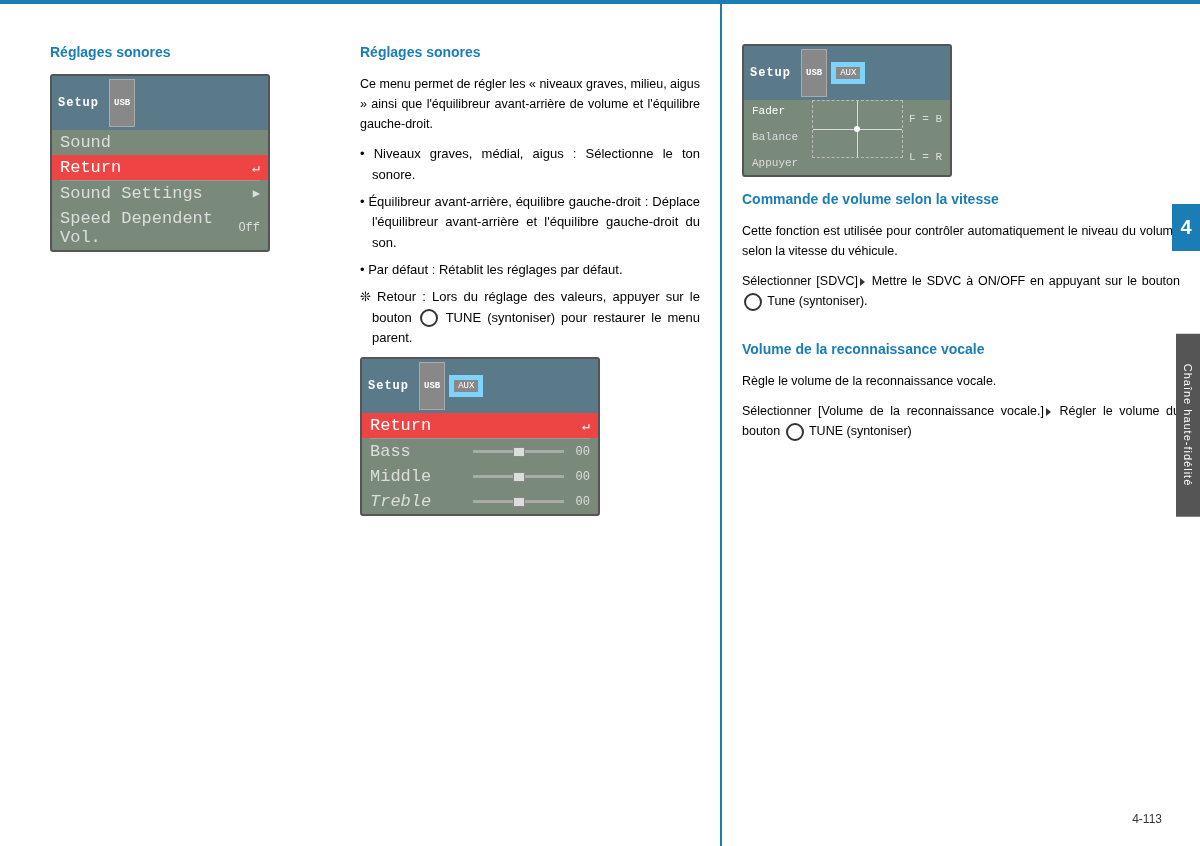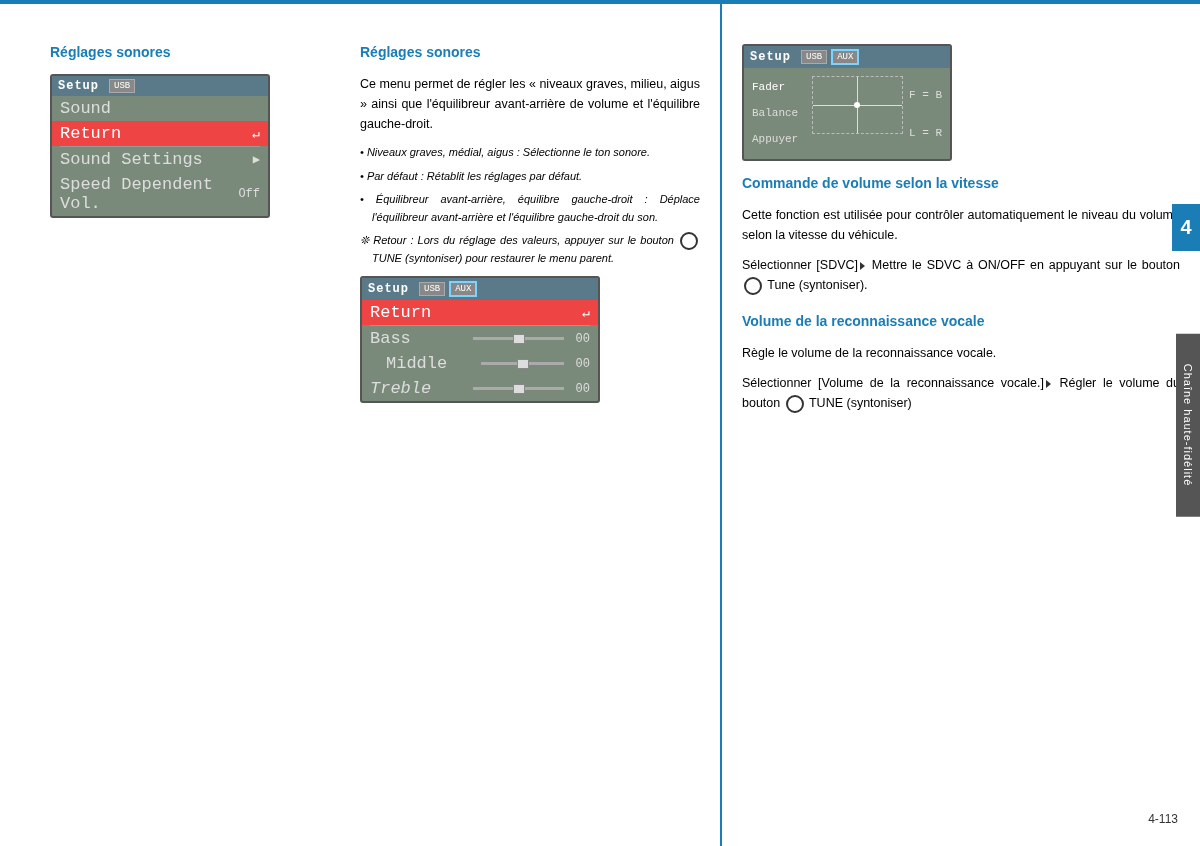--- a/index.html
+++ b/index.html
@@ -73,27 +73,26 @@
 
     
     .body-text {
       font-size: 12.5px;
       line-height: 1.6;
       text-align: justify;
       margin-bottom: 10px;
     }
 
     .body-text-indent {
-      font-size: 11px;
+      font-size: 13px;
       line-height: 1.6;
       text-align: justify;
       margin-bottom: 6px;
       text-indent: -12px;
       padding-left: 12px;
-      font-style: italic;
     }
 
     
     .btn-inline {
       display: inline-flex;
       align-items: center;
       background: #555;
       color: #fff;
       font-size: 10px;
       font-weight: bold;
@@ -146,30 +145,31 @@
       font-size: 12px;
       font-weight: bold;
       letter-spacing: 1px;
       margin-right: 6px;
     }
 
     .usb-badge {
       background: #888;
       color: #fff;
       font-size: 9px;
-      padding: 1px 4px;
+      padding: 18px 4px;
       border: 1px solid #aaa;
+      font-weight: bold;
     }
 
     .aux-badge {
       background: #888;
       color: #fff;
       font-size: 9px;
       padding: 1px 4px;
-      border: 2px solid #7dd3fc;
+      border: 5px solid #7dd3fc;
     }
 
     .screen-row {
       display: flex;
       align-items: center;
       padding: 3px 8px;
       color: #ddd;
       font-size: 12px;
       min-height: 22px;
     }
@@ -267,21 +267,21 @@
       justify-content: space-between;
       margin-left: 6px;
       font-size: 11px;
       color: #ddd;
     }
 
     
     .page-num {
       position: absolute;
       bottom: 20px;
-      right: 22px;
+      right: 38px;
       font-size: 12px;
       color: #333;
     }
 
     
     .chapter-tab {
       position: absolute;
       right: 0;
       top: 200px;
       background: #1a7db5;
@@ -356,22 +356,22 @@
     </div>
   </div>
 
   <div class="col-mid">
     <div class="section-title">Réglages sonores</div>
 
     <p class="body-text">Ce menu permet de régler les « niveaux graves, milieu, aigus » ainsi que l'équilibreur avant-arrière de volume et l'équilibre gauche-droit.</p>
 
 
     <p class="body-text-indent">• Niveaux graves, médial, aigus : Sélectionne le ton sonore.</p>
+    <p class="body-text-indent">• Équilibreur avant-arrière, équilibre gauche-droit : Déplace l'équilibreur avant-arrière et l'équilibre gauche-droit du son.</p>
     <p class="body-text-indent">• Par défaut : Rétablit les réglages par défaut.</p>
-    <p class="body-text-indent">• Équilibreur avant-arrière, équilibre gauche-droit : Déplace l'équilibreur avant-arrière et l'équilibre gauche-droit du son.</p>
 
     <p class="body-text-indent">
       ❊ Retour : Lors du réglage des valeurs, appuyer sur le bouton <span class="tune-circle"></span> TUNE (syntoniser) pour restaurer le menu parent.
     </p>
 
     <div class="screen" style="width:240px; margin-top:8px;">
       <div class="screen-header">
         <span class="screen-header-title">Setup</span>
         <span class="usb-badge">USB</span>
         <span class="aux-badge">AUX</span>
@@ -384,21 +384,21 @@
       <div class="screen-row">
         <span class="screen-row-label" style="min-width:50px;">Bass</span>
         <div class="slider-bar">
           <div class="slider-track">
             <div class="slider-thumb"></div>
           </div>
         </div>
         <span class="screen-row-value" style="min-width:22px; text-align:right;">00</span>
       </div>
       <div class="screen-row">
-        <span class="screen-row-label" style="min-width:50px;margin-left:16px;">Middle</span>
+        <span class="screen-row-label" style="min-width:50px;">Middle</span>
         <div class="slider-bar">
           <div class="slider-track">
             <div class="slider-thumb"></div>
           </div>
         </div>
         <span class="screen-row-value" style="min-width:22px; text-align:right;">00</span>
       </div>
       <div class="screen-row">
         <span class="screen-row-label" style="min-width:50px;font-style:italic;">Treble</span>
         <div class="slider-bar">
@@ -412,21 +412,21 @@
   </div>
 
   <div class="col-right">
 
     <div class="screen fader-screen" style="width:210px; margin-bottom:14px;">
       <div class="screen-header">
         <span class="screen-header-title">Setup</span>
         <span class="usb-badge">USB</span>
         <span class="aux-badge">AUX</span>
       </div>
-      <div style="display:flex; padding: 8px 8px;">
+      <div style="display:flex; padding: 0 8px;">
         <div style="display:flex; flex-direction:column; gap:2px; min-width:60px;">
           <div class="fader-label" style="color:#fff; font-size:11px; padding:2px 0;">Fader</div>
           <div class="fader-label" style="color:#ddd; font-size:11px; padding:2px 0;">Balance</div>
           <div class="fader-label" style="color:#ddd; font-size:11px; padding:2px 0;">Appuyer</div>
         </div>
         <div class="fader-grid" style="width:60px; height:58px; position:relative; border:1px dashed #bbb;">
           <div class="fader-crosshair-h"></div>
           <div class="fader-crosshair-v"></div>
           <div class="fader-dot"></div>
         </div>
@@ -440,21 +440,21 @@
     <div class="section-title">
       <span>Commande de volume selon la vitesse</span>
     </div>
 
     <p class="body-text">Cette fonction est utilisée pour contrôler automatiquement le niveau du volume selon la vitesse du véhicule.</p>
 
     <p class="body-text">
       Sélectionner [SDVC]<span class="arrow-right-small"></span> Mettre le SDVC à ON/OFF en appuyant sur le bouton <span class="tune-circle"></span> Tune (syntoniser).
     </p>
 
-    <div class="section-title" style="margin-top:18px;">
+    <div class="section-title" style="margin-top:30px;">
       <span>Volume de la reconnaissance vocale</span>
     </div>
 
     <p class="body-text">Règle le volume de la reconnaissance vocale.</p>
 
     <p class="body-text">
       Sélectionner [Volume de la reconnaissance vocale.]<span class="arrow-right-small"></span> Régler le volume du bouton <span class="tune-circle"></span> TUNE (syntoniser)
     </p>
 
     <div class="chapter-tab">4</div>

